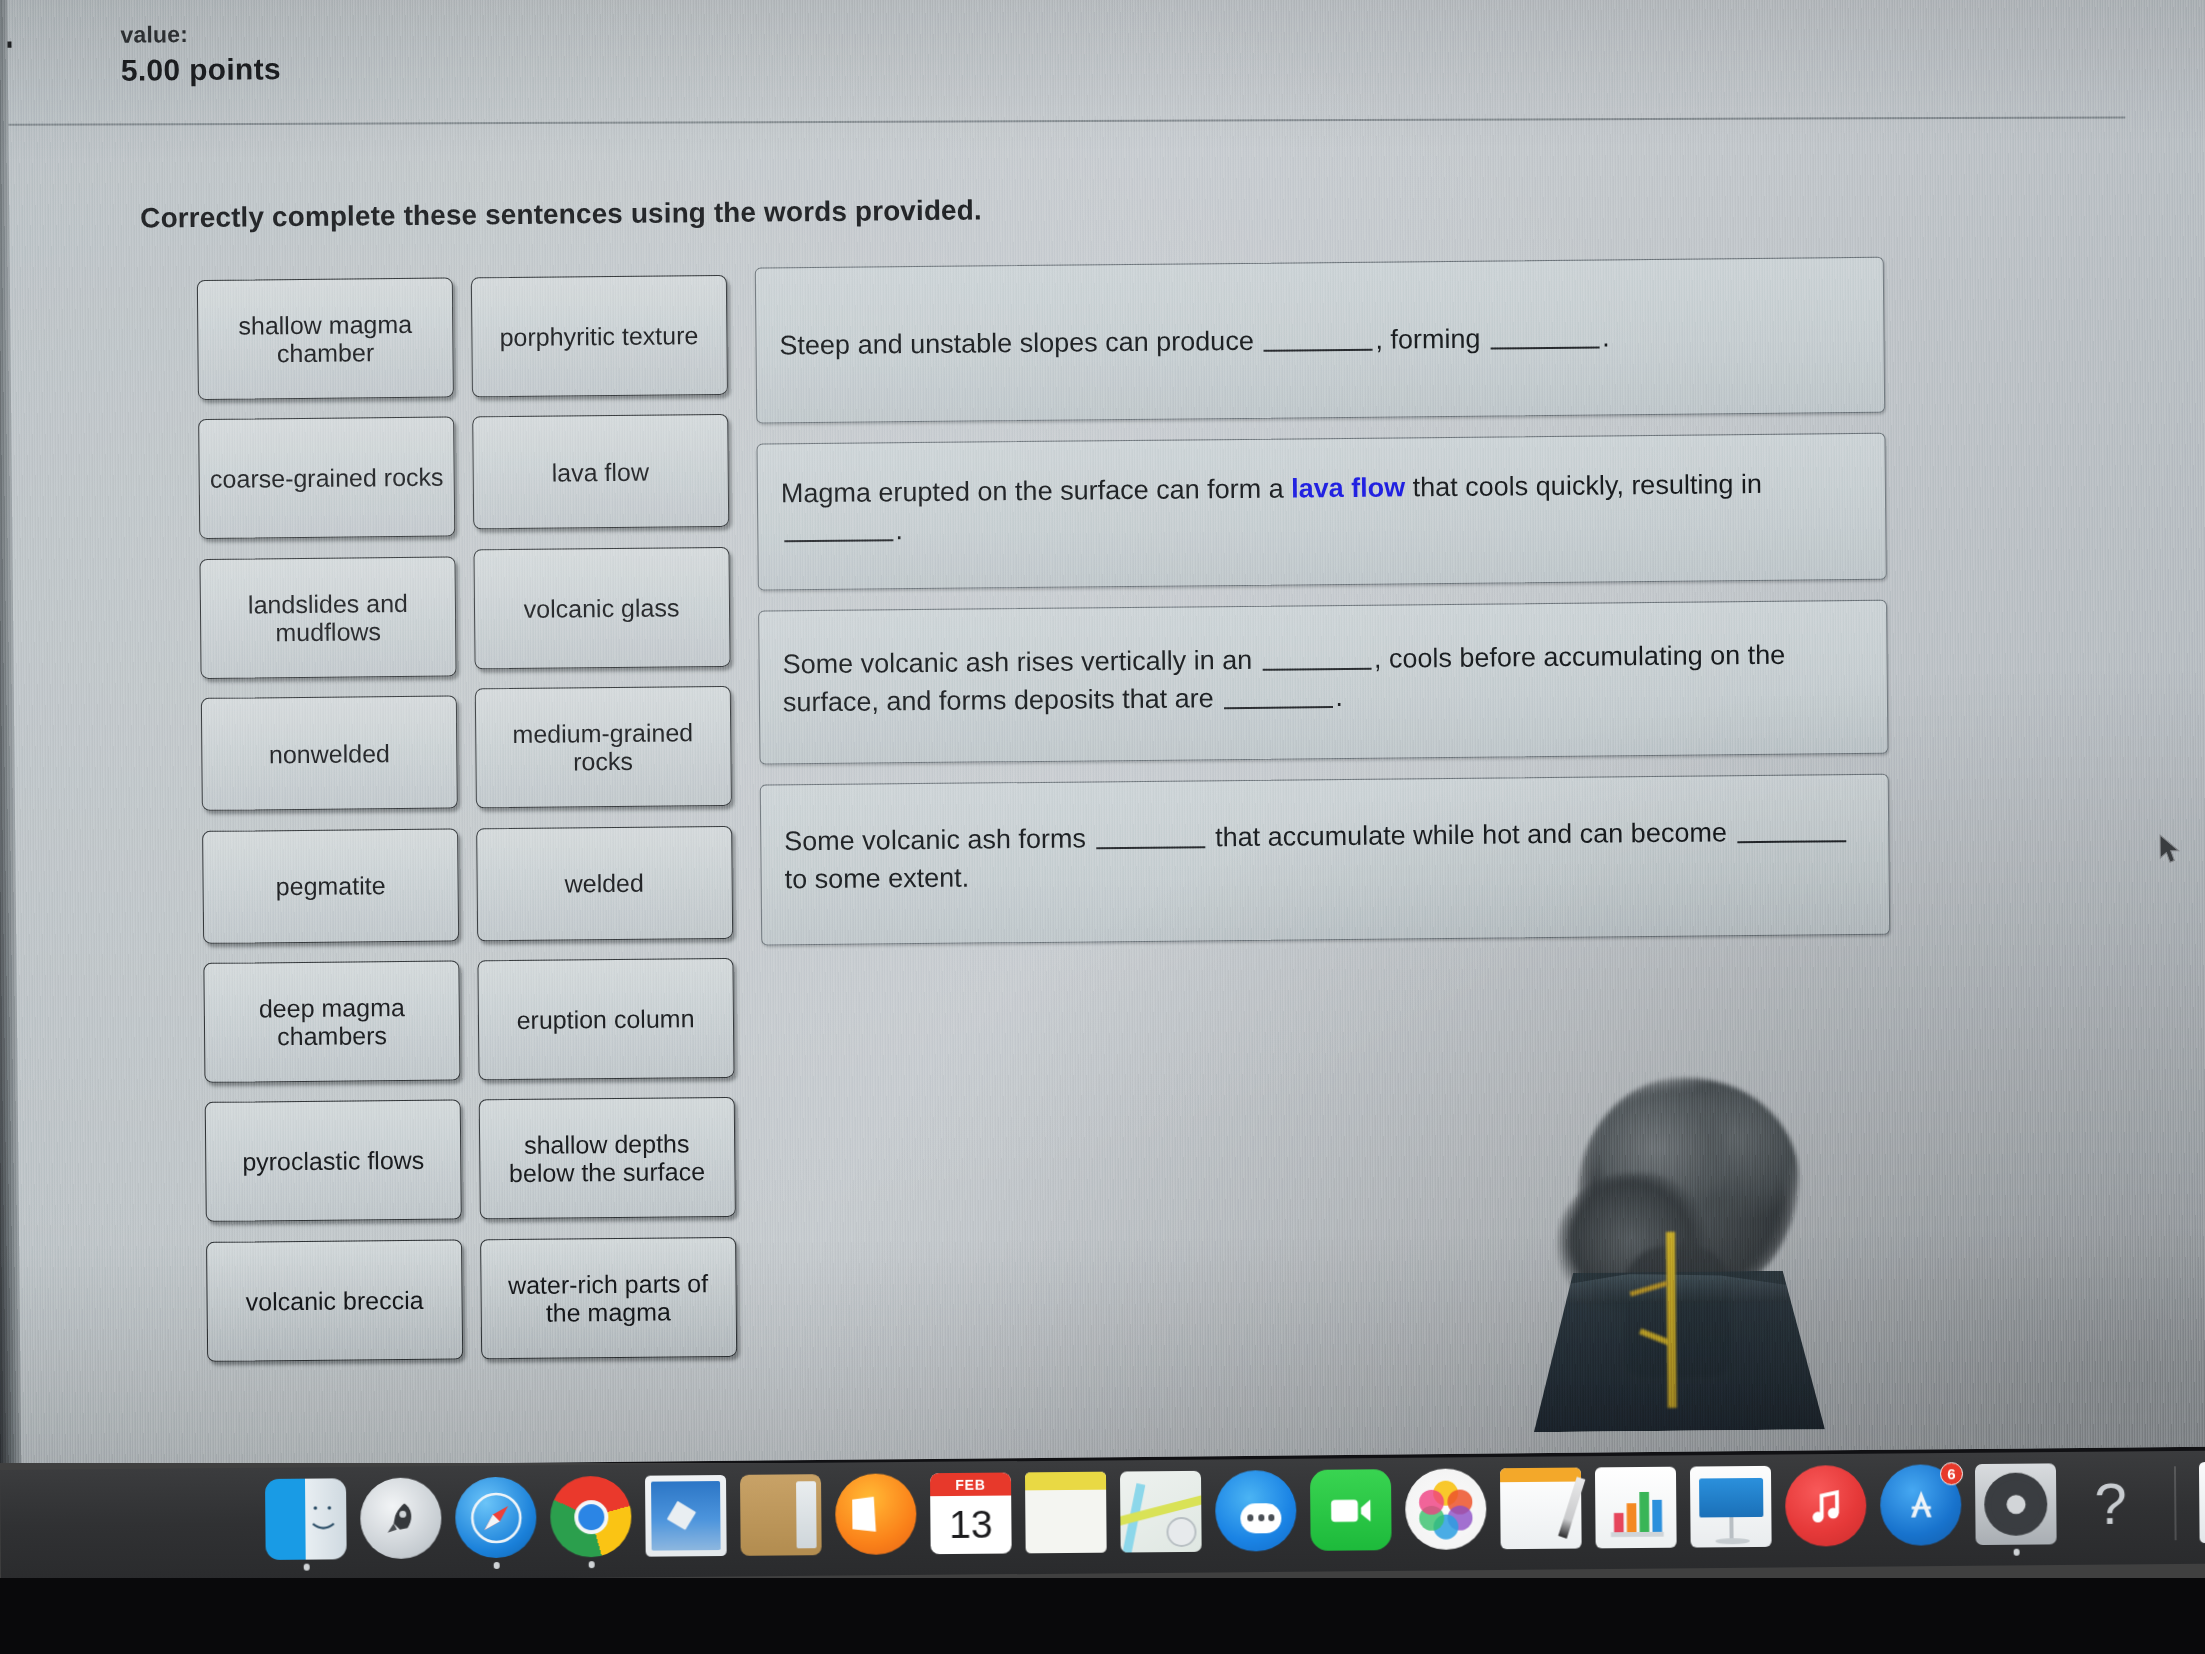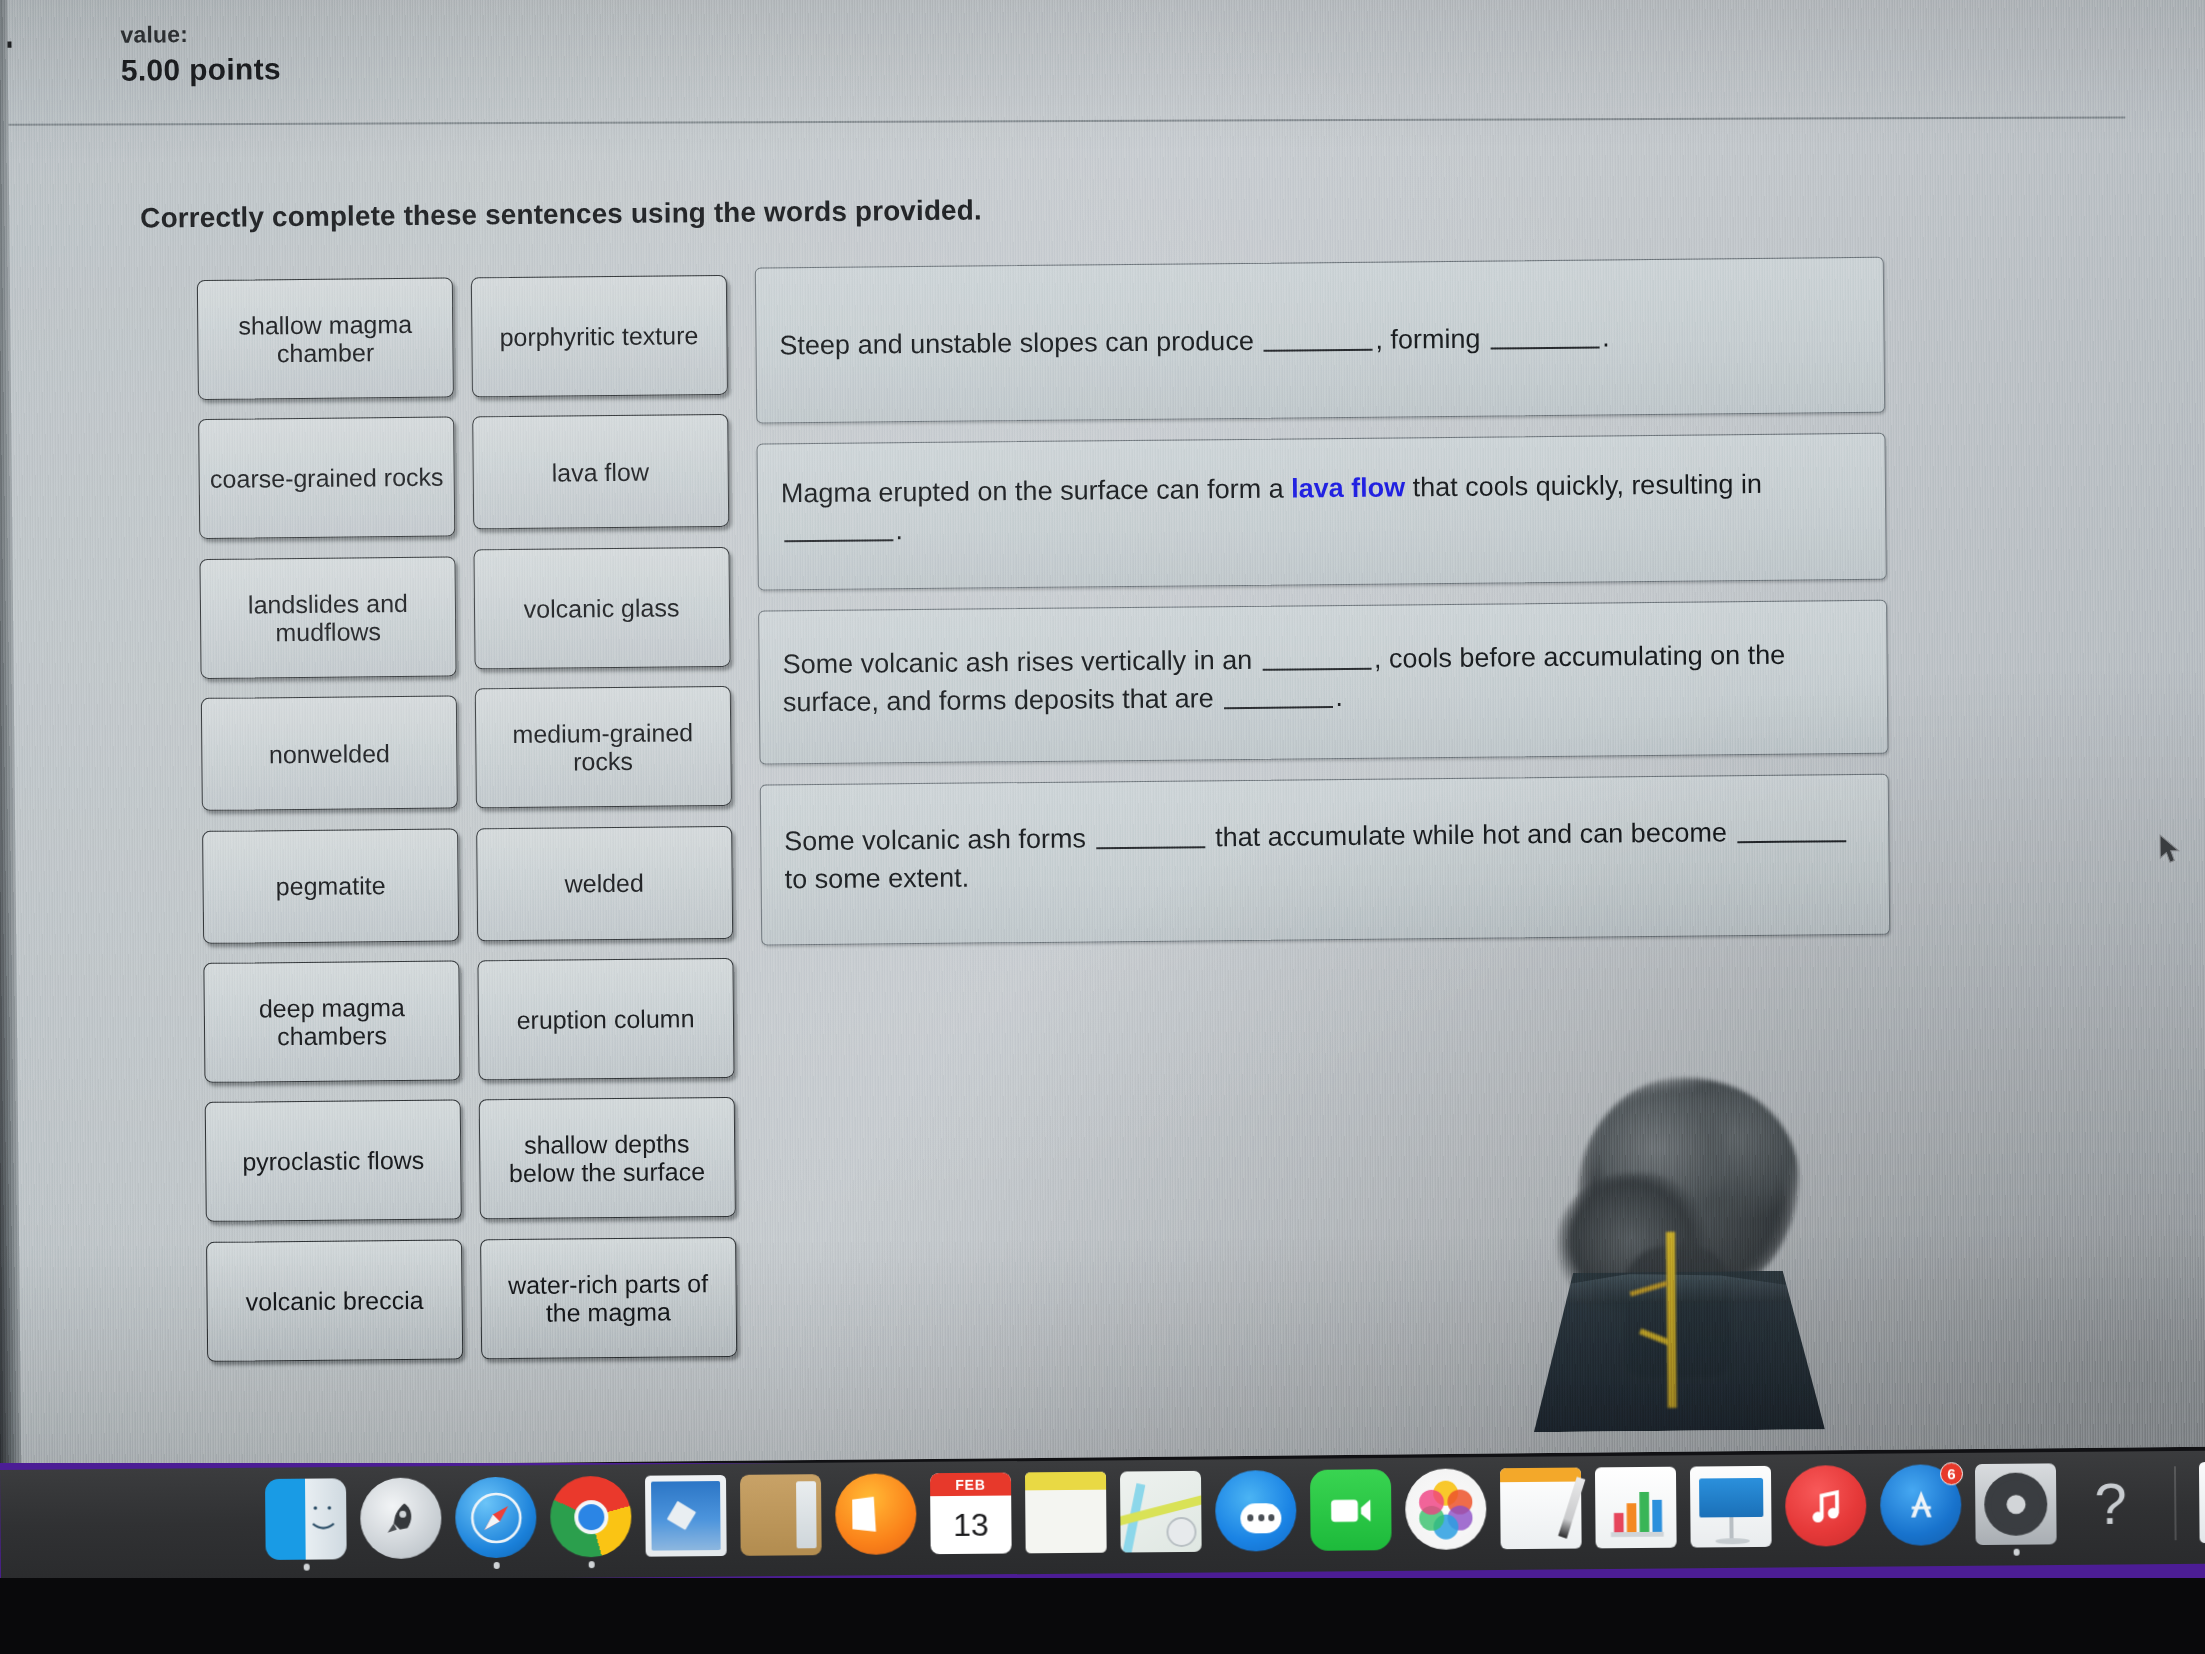--- a/index.html
+++ b/index.html
@@ -292,21 +292,21 @@
     z-index: 70;
   }
 
   
   #dock {
     position: absolute;
     left: 0;
     bottom: 0;
     width: 2206px;
     height: 191px;
-    background: #4c1d95;
+    background: #404040;
     z-index: 80;
   }
   .dock-strip {
     position: absolute;
     left: 0;
     top: 7px;
     width: 2206px;
     height: 113px;
     background: linear-gradient(180deg, #3b3c3e 0%, #303133 50%, #2a2b2d 100%);
     transform: rotate(-0.5deg);
@@ -367,21 +367,21 @@
   .ic-mail    { background: linear-gradient(160deg,#f2f4f6 0%,#e2e7ea 100%); border-radius: 5.3px; padding: 6.2px; }
   .ic-mail .stampimg { width: 100%; height: 100%; background: linear-gradient(180deg,#2f76c2 0%,#4f94d8 55%,#8fb7dd 100%); border-radius: 1.8px; position: relative; }
   .ic-mail .bird { position:absolute; left: 22%; top: 28%; width: 44%; height: 44%; background: #e9eef2; clip-path: polygon(0% 52%, 48% 0%, 100% 50%, 52% 100%); transform: rotate(-12deg); }
   .ic-notes   { background: linear-gradient(180deg,#c6a26a 0%,#b08c52 100%); border-radius: 8.8px; }
   .ic-notes .pg { position:absolute; right:5.3px; top:7px; width:19.4px; height:67px; background: linear-gradient(180deg,#e9edef,#cfd6da); border-radius: 2.6px; }
   .ic-ibooks  { background: radial-gradient(circle at 42% 30%, #ffb93b 0%, #f5821f 62%, #e0641a 100%); border-radius: 50%; }
   .ic-ibooks .bk { width: 48px; height: 35px; background: #fff; clip-path: polygon(0% 8%, 46% 0%, 50% 100%, 0% 92%, 0% 8%); position: relative; }
   .ic-ibooks .bk::after { content:""; position:absolute; left: 50%; top: 0; width: 50%; height: 100%; background:#fff; clip-path: polygon(4% 0%, 100% 8%, 100% 92%, 4% 100%); }
   .ic-cal     { background: #fff; border-radius: 8.8px; overflow: hidden; flex-direction: column; }
   .ic-cal .m  { width: 100%; height: 23px; background: #e03b2d; color: #fff; font-size: 14px; font-weight: bold; display: flex; align-items: center; justify-content: center; letter-spacing: 0.9px; }
-  .ic-cal .d  { flex: 1; width: 100%; color: #1c1c1e; font-size: 32px; font-weight: 400; display: flex; align-items: center; justify-content: center; }
+  .ic-cal .d  { flex: 1; width: 100%; color: #1c1c1e; font-size: 39px; font-weight: 400; display: flex; align-items: center; justify-content: center; }
   .ic-pages2  { background: #f4f5f1; border-radius: 5.3px; }
   .ic-pages2 .tbar { position: absolute; left:0; top:0; width:100%; height:17.6px; background: #e8d94b; border-radius: 5.3px 5.3px 0 0; }
   .ic-maps    { background: linear-gradient(150deg,#eef2ef 0%,#dfe7e2 100%); border-radius: 7px; overflow: hidden; }
   .ic-maps .rd { position:absolute; left:-5.3px; top:34px; width: 120%; height: 8.8px; background: #d9e15c; transform: rotate(-14deg); }
   .ic-maps .rd2{ position:absolute; left:8.8px; top:12.4px; width: 8.8px; height: 71px; background: #8fd6e8; transform: rotate(12deg); }
   .ic-maps .pk { position:absolute; right:5.3px; bottom:5.3px; width:30px; height:30px; border-radius:50%; background:#e7eaec; border:2.6px solid #b9c0c4; }
   .ic-msg     { background: radial-gradient(circle at 42% 34%, #4fb3f0 0%, #1e82df 60%, #1669c0 100%); border-radius: 50%; }
   .ic-msg .bub{ width: 41px; height: 30px; background:#fff; border-radius: 16px; display:flex; align-items:center; justify-content:center; gap:4.4px; position: relative; top: 7px; left: 5.3px; }
   .ic-msg .bub i { width:6.2px; height:6.2px; border-radius:50%; background:#4a4f55; display:block; }
   .ic-facetime{ background: linear-gradient(180deg,#3ed255 0%,#22b83f 100%); border-radius: 17.6px; }

